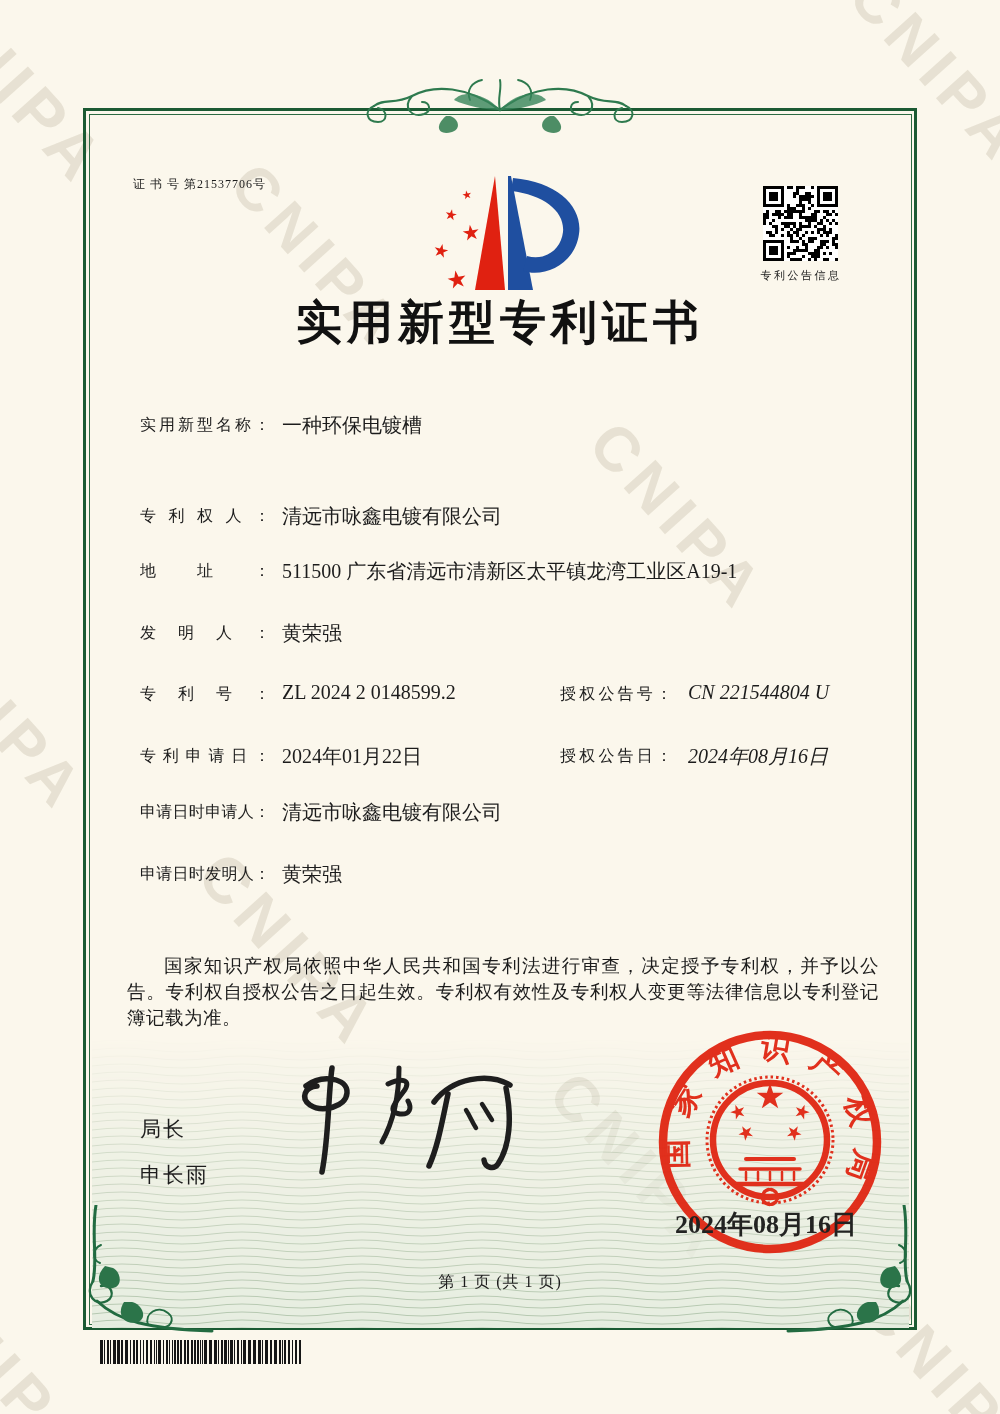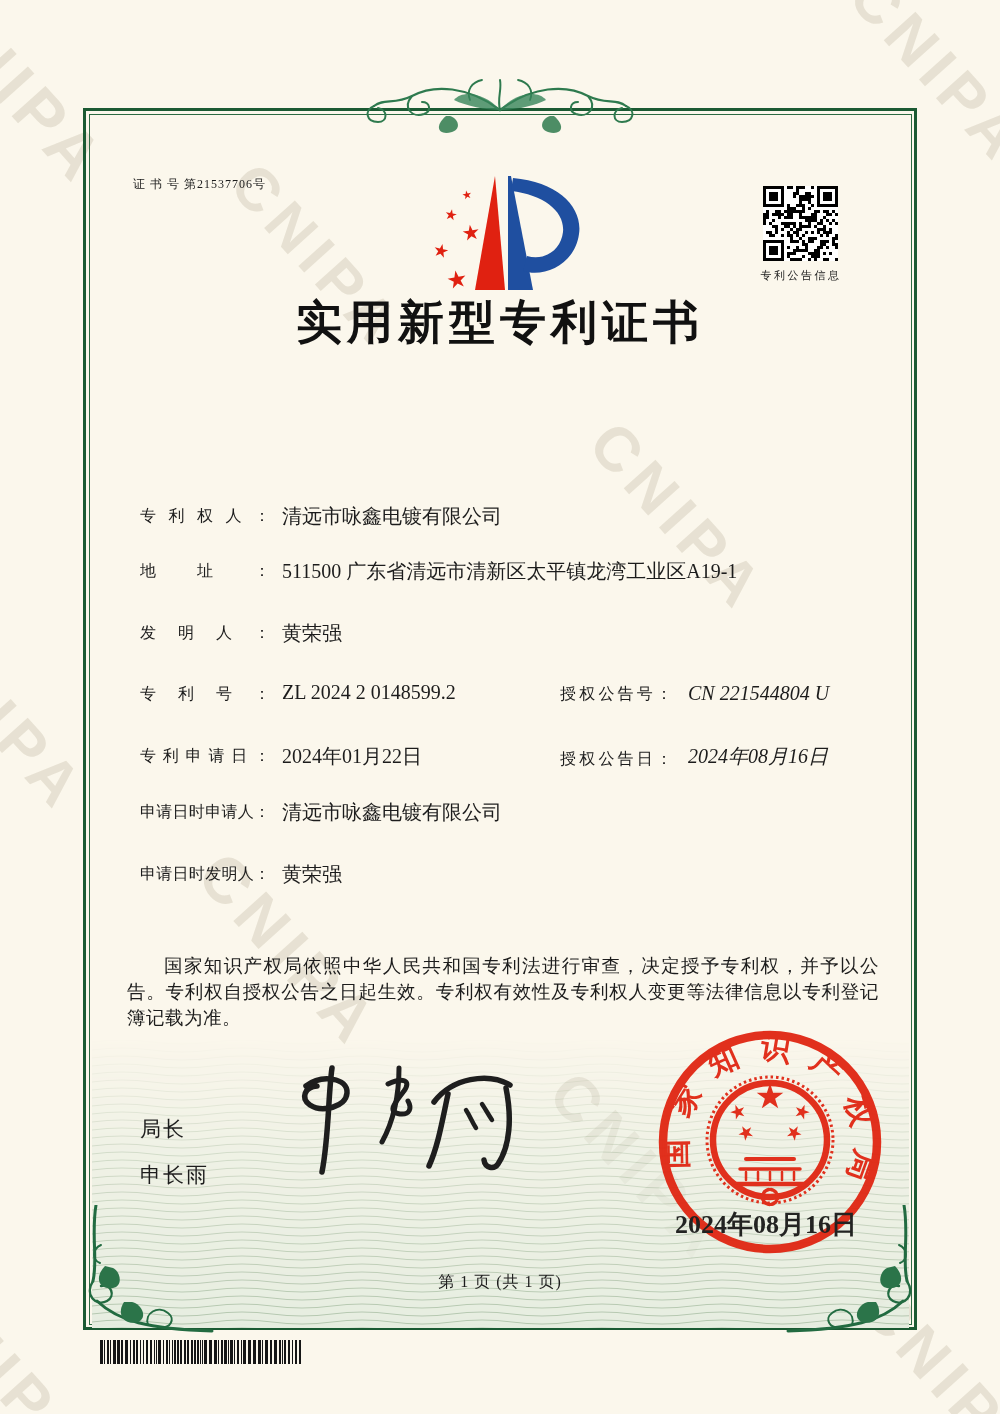--- a/index.html
+++ b/index.html
@@ -31,21 +31,21 @@
   .cert-no { left:133px; top:176px; font-size:12px; letter-spacing:1px; }
   .title { left:0; top:292px; width:1000px; text-align:center;
            font-size:46px; font-weight:bold; letter-spacing:5px; color:#111; }
   .qr-caption { left:715px; top:268px; width:172px; text-align:center;
                 font-size:11px; letter-spacing:2.5px; }
   
   .row { position:absolute; left:140px; display:flex; align-items:flex-start; z-index:3; }
   .row .lbl { width:130px; font-size:16px; text-align:justify; text-align-last:justify;
               padding-top:3px; flex:0 0 130px; }
   .row .val { margin-left:12px; font-size:20px; white-space:nowrap; }
-  .row2 { left:560px;align-items:flex-end; }
+  .row2 { left:560px; }
   .row2 .lbl { width:112px; flex:0 0 112px; }
   .row2 .val { margin-left:16px;font-style:italic; }
   
   .body-par { left:127px; top:953px; width:752px; font-size:18.5px; line-height:26px;
               text-indent:2em; text-align:justify; letter-spacing:0.5px; }
   
   .signer { left:140px; top:1106px; font-family:"Liberation Sans","DejaVu Sans",sans-serif;
             font-size:21px; line-height:46px; letter-spacing:2px; }
   .footer-page { left:0; top:1272px; width:1000px; text-align:center; font-size:16px;
                  letter-spacing:1px; z-index:4; }
@@ -356,20 +356,24 @@
       <rect x="57" y="3" width="15" height="15" fill="#fff"></rect>
       <rect x="60" y="6" width="9" height="9" fill="#000"></rect>
       <rect x="0" y="54" width="21" height="21" fill="#000"></rect>
       <rect x="3" y="57" width="15" height="15" fill="#fff"></rect>
       <rect x="6" y="60" width="9" height="9" fill="#000"></rect>
     </svg>
   <div class="z qr-caption">专利公告信息</div>
 
   <div class="z title">实用新型专利证书</div>
 
+  <div class="row" style="top:412px">
+    <span class="lbl">实用新型名称：</span>
+    <span class="val">一种环保电镀槽</span>
+  </div>
   <div class="row" style="top:503px">
     <span class="lbl">专利权人：</span>
     <span class="val">清远市咏鑫电镀有限公司</span>
   </div>
   <div class="row" style="top:558px">
     <span class="lbl">地址：</span>
     <span class="val">511500 广东省清远市清新区太平镇龙湾工业区A19-1</span>
   </div>
   <div class="row" style="top:620px">
     <span class="lbl">发明人：</span>

